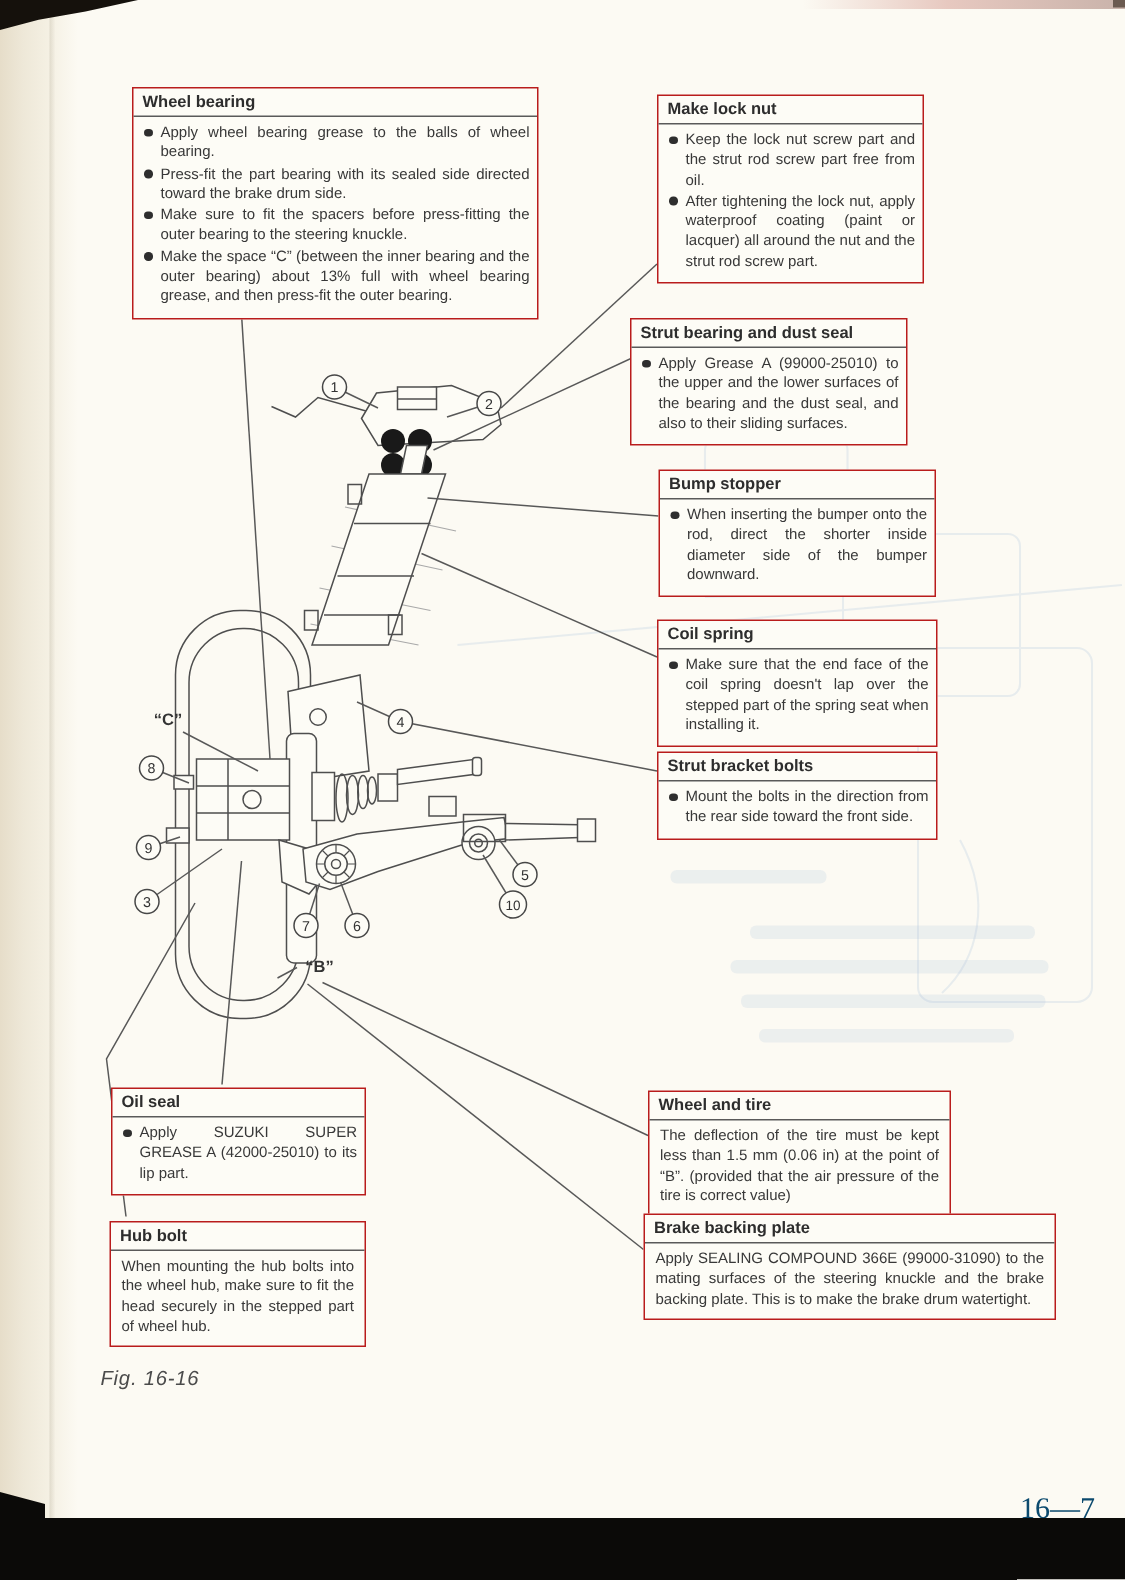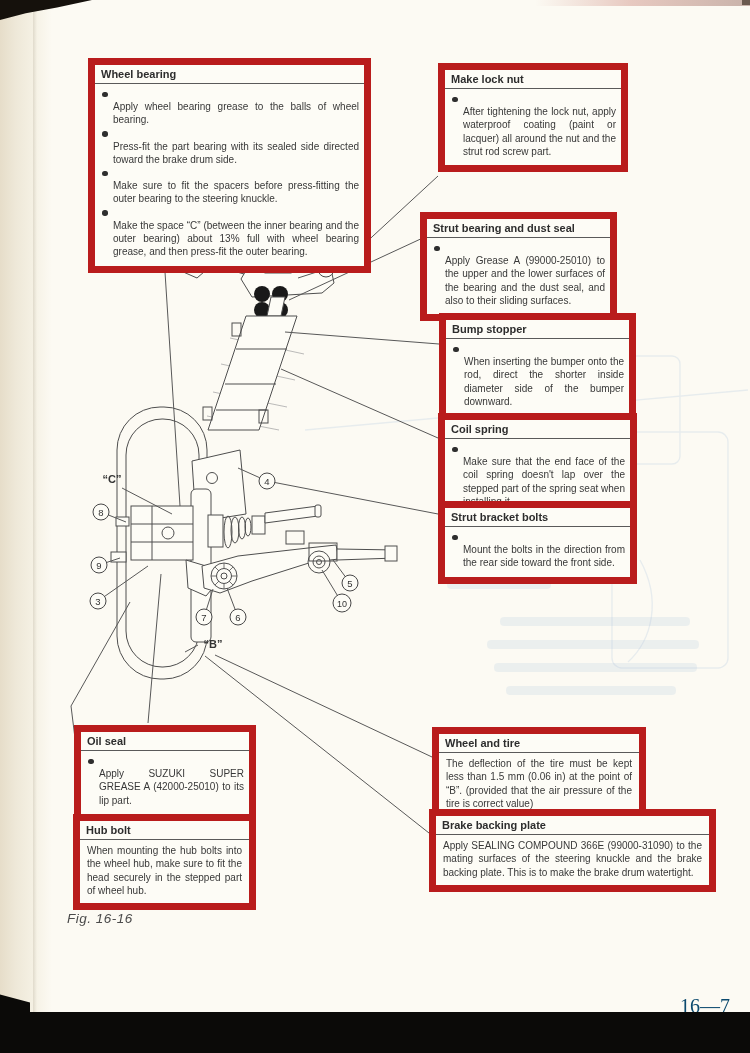--- a/index.html
+++ b/index.html
@@ -19,28 +19,28 @@
   .top-right-smudge{position:absolute;left:535px;top:0;width:215px;height:6px;z-index:5;
     background:linear-gradient(90deg,rgba(214,160,150,0),rgba(214,160,150,.55) 45%,rgba(150,108,98,.5));}
   .top-right-nick{position:absolute;left:742px;top:0;width:8px;height:5px;background:#6b5a50;z-index:6;}
   .bottom-bar{position:absolute;left:0;top:1012px;width:750px;height:41px;background:#0b0a08;z-index:5;}
   .bottom-wedge{position:absolute;left:0;top:993px;width:30px;height:20px;background:#0b0a08;z-index:5;
     clip-path:polygon(0 8%,100% 48%,100% 100%,0 100%);}
 
   .diagram-svg{position:absolute;left:0;top:0;width:750px;height:1053px;z-index:1;}
 
   
-  .callout{position:absolute;z-index:2;background:#fdfcf6;border:7px solid #b91c1c;color:#383838;}
+  .callout{position:absolute;z-index:2;background:#fdfcf6;border:1px solid #b91c1c;color:#383838;}
   .callout-title{font-weight:bold;font-size:11px;line-height:15px;padding:2px 6px 1px;
     border-bottom:1px solid #5a5a5a;color:#2d2d2d;}
   .callout-body{padding:4px 5px 6px 5px;font-size:10px;line-height:1.33;}
   .bullet-item{display:flex;margin-bottom:1px;}
   .dot{flex:0 0 13px;width:13px;}
   .dot::before{content:"";display:block;width:5.5px;height:5.5px;border-radius:50%;background:#2e2e2e;margin:3.5px 0 0 2px;}
-  .btx{flex:1;text-align:justify;margin-top:12px;}
+  .btx{flex:1;text-align:justify;}
   .plain-text{text-align:justify;padding:0 2px;}
 
   .fig-caption{position:absolute;left:67px;top:911px;z-index:2;font-style:italic;
     font-size:13.5px;color:#4b4b4b;letter-spacing:.5px;}
   .page-number{position:absolute;left:680px;top:951px;z-index:2;
     font-family:"Liberation Serif", serif;font-size:20px;color:#0c4a6e;margin-top:44px;}
 </style>
 </head>
 <body>
 
@@ -234,20 +234,24 @@
           <span class="btx">Make the space “C” (between the inner bearing and the outer bearing) about 13% full with wheel bearing grease, and then press-fit the outer bearing.</span>
         </div>
       </div>
   </div>
 
   <div class="callout" style="left:438px;top:63px;width:176px">
     <div class="callout-title">Make lock nut</div>
     <div class="callout-body">
         <div class="bullet-item">
           <span class="dot"></span>
+          <span class="btx">Keep the lock nut screw part and the strut rod screw part free from oil.</span>
+        </div>
+        <div class="bullet-item">
+          <span class="dot"></span>
           <span class="btx">After tightening the lock nut, apply waterproof coating (paint or lacquer) all around the nut and the strut rod screw part.</span>
         </div>
       </div>
   </div>
 
   <div class="callout" style="left:420px;top:212px;width:183px">
     <div class="callout-title">Strut bearing and dust seal</div>
     <div class="callout-body">
         <div class="bullet-item">
           <span class="dot"></span>

